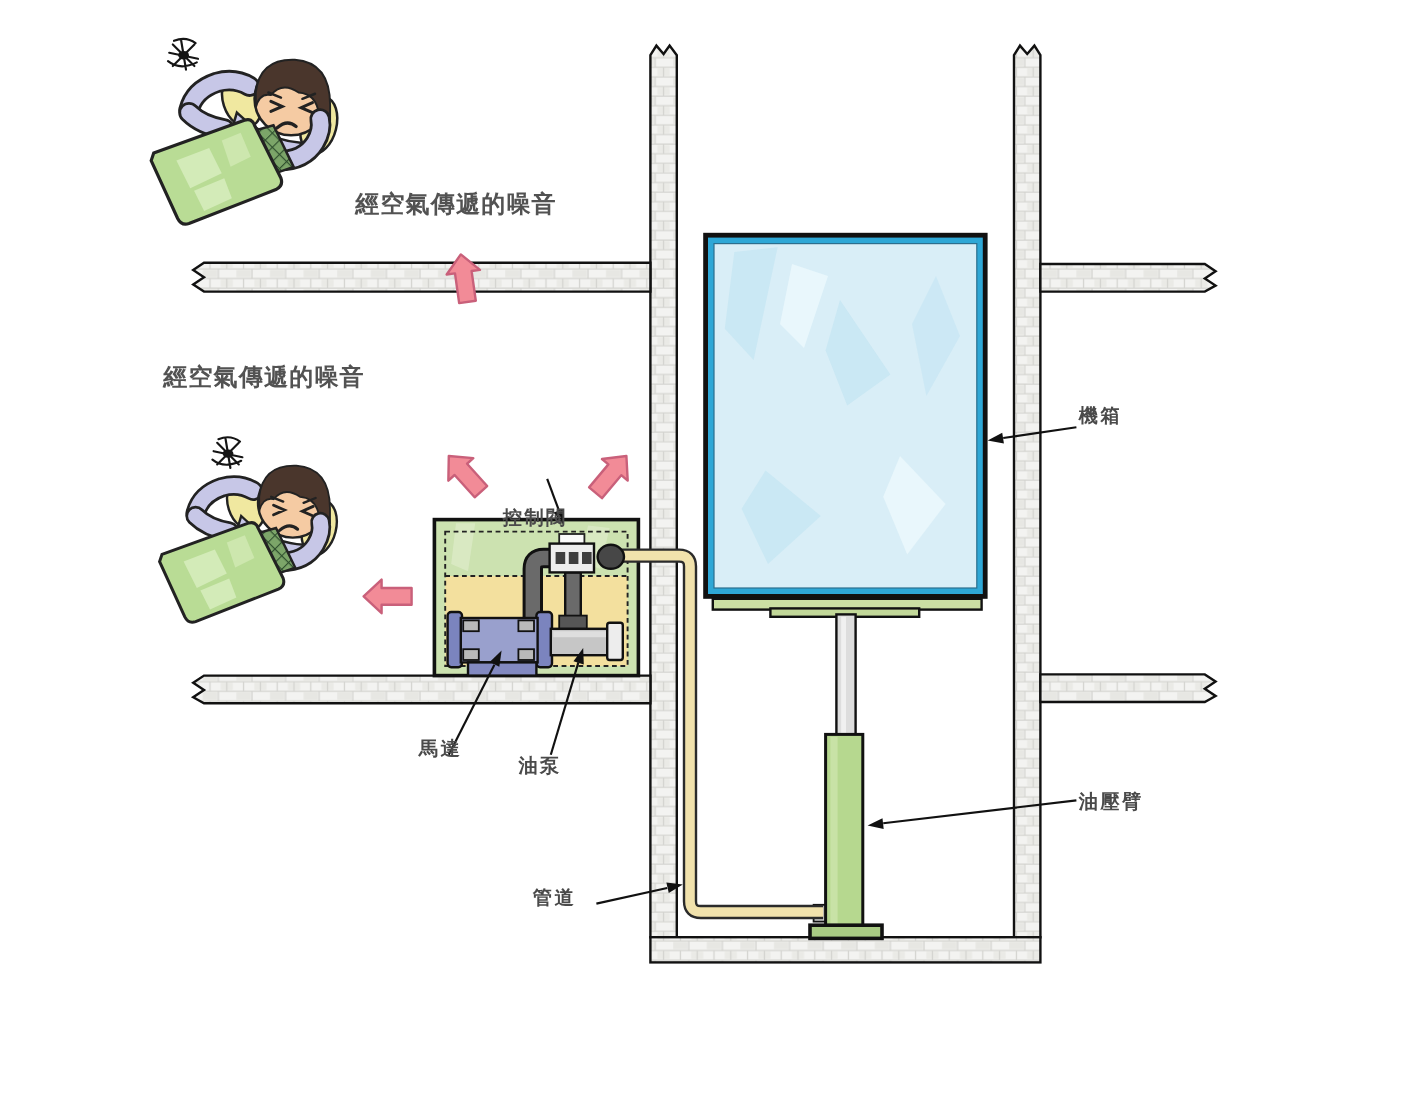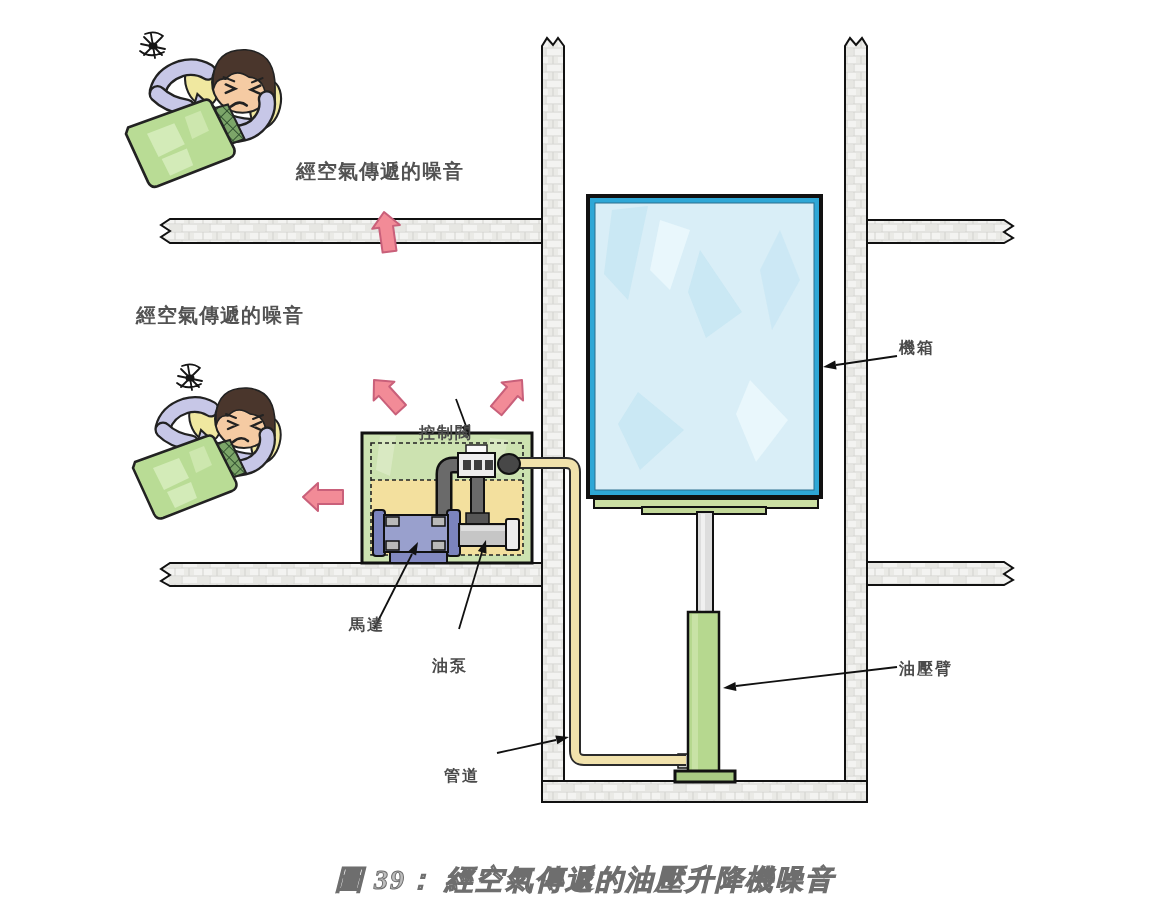--- a/index.html
+++ b/index.html
@@ -210,21 +210,20 @@
 <div class="lbl small" style="left:296px;top:160px;">經空氣傳遞的噪音</div>
 
 <div class="lbl small" style="left:136px;top:304px;">經空氣傳遞的噪音</div>
 
 <div class="lbl" style="left:419px;top:376px;margin-top:48px;">控制閥</div>
 
 <div class="lbl" style="left:899px;top:339px;">機箱</div>
 
 <div class="lbl" style="left:349px;top:616px;">馬達</div>
 
-<div class="lbl" style="left:432px;top:630px;margin-top:27px;">油泵</div>
-
-<div class="lbl" style="left:444px;top:767px;">管道</div>
+<div class="lbl" style="left:432px;top:630px;">油泵</div>
+
+<div class="lbl" style="left:444px;top:740px;">管道</div>
 
 <div class="lbl" style="left:899px;top:660px;">油壓臂</div>
 
-<div class="caption">圖 39： 經空氣傳遞的油壓升降機噪音</div>
 
 </div>
 
 </body></html>

